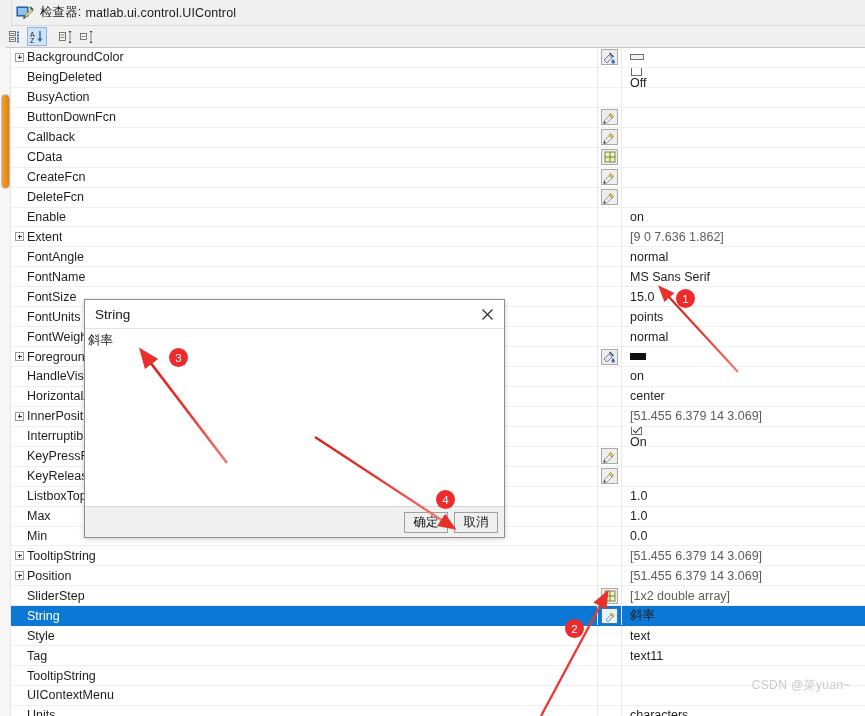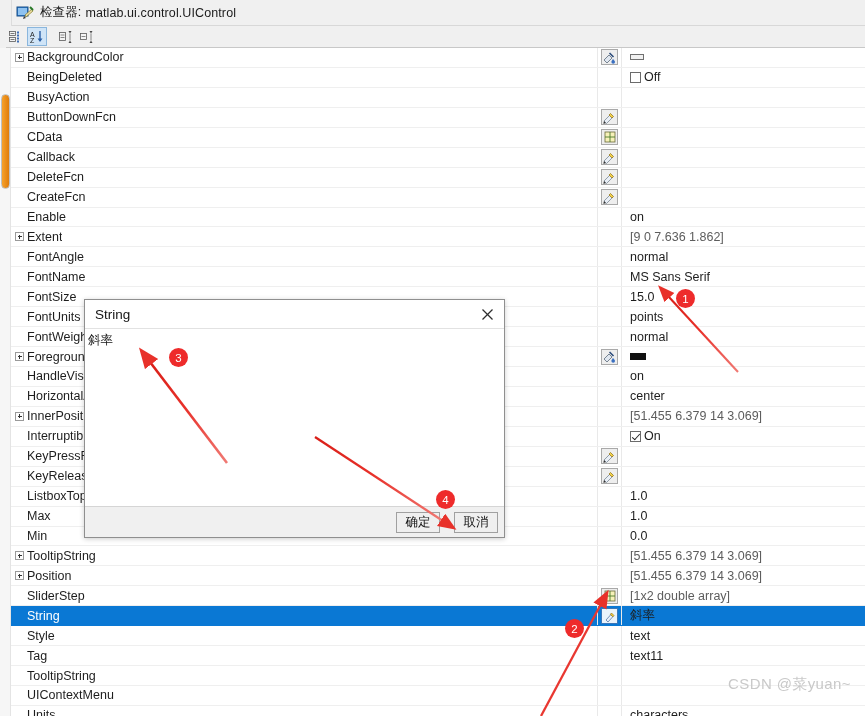--- a/index.html
+++ b/index.html
@@ -155,21 +155,21 @@
     margin-right: 3px;
     position: relative; flex: none;
   }
   .cbox.on::after {
     content: "";
     position: absolute; left: 3px; top: 0px;
     width: 3px; height: 7px;
     border: solid #222; border-width: 0 1.4px 1.4px 0;
     transform: rotate(42deg);
   }
-  .cbwrap { display: flex; align-items: center; }
+  .cbwrap { display: flex; align-items: center; flex-direction: column; }
 
   
   .swatch-lite {
     width: 14px; height: 6px;
     background: #f1f1f1;
     border: 1px solid #707070;
   }
   .swatch-dark {
     width: 16px; height: 7px;
     background: #111111;
@@ -216,21 +216,20 @@
     line-height: 16px;
     padding: 0;
   }
   .dlg-footer {
     position: absolute; left: 0; bottom: 0;
     width: 419px; height: 31px;
     background: #f0f0f0;
     border-top: 1px solid #d5d5d5;
     display: flex; align-items: center; justify-content: flex-end;
     padding-right: 6px;
-    gap: 8px;
   }
   .dlg-btn {
     min-width: 44px; height: 21px;
     margin-left: 6px;
     background: #efefef;
     border: 1px solid #a0a0a0;
     font-size: 12.5px; color: #121212;
     display: flex; align-items: center; justify-content: center;
     font-family: "Liberation Sans", "DejaVu Sans", sans-serif;
     padding: 0 8px;
@@ -248,21 +247,21 @@
     border-radius: 50%;
     background: #ee2b2b;
     color: #ffffff;
     font-size: 11.5px;
     display: flex; align-items: center; justify-content: center;
     font-family: "Liberation Sans", "DejaVu Sans", sans-serif;
   }
   .watermark {
     position: absolute;
     right: 14px; bottom: 22px;
-    font-size: 15px;
+    font-size: 12px;
     color: #c9c9c9;
     letter-spacing: .4px;
     white-space: nowrap;
   }
 </style>
 </head>
 <body>
 
 <div id="app">
 
@@ -387,75 +386,75 @@
               </svg>
             </div>
           </div>
           <div class="cell-val">
             <span></span>
           </div>
         </div>
         <div class="row">
           <div class="cell-name">
             <span class="expander hidden"></span>
+            <span class="namelabel">Callback</span>
+          </div>
+          <div class="cell-icon">
+            <div class="editbtn">
+              <svg width="13" height="13" viewBox="0 0 13 13">
+                <path d="M1 10 L7 4 L9.5 6.5 L3.5 12.5 Z" fill="#e9eef5" stroke="#6a7a8a" stroke-width=".7"></path>
+                <path d="M7.5 2.5 L10.5 5.5 L9 7 L6 4 Z" fill="#f2d24b" stroke="#8a6a12" stroke-width=".7"></path>
+                <path d="M1 10 L0.3 12.8 L3 12.2 Z" fill="#333"></path>
+              </svg>
+            </div>
+          </div>
+          <div class="cell-val">
+            <span></span>
+          </div>
+        </div>
+        <div class="row">
+          <div class="cell-name">
+            <span class="expander hidden"></span>
             <span class="namelabel">CData</span>
           </div>
           <div class="cell-icon">
             <div class="editbtn">
               <svg width="12" height="12" viewBox="0 0 12 12">
                 <rect x="1" y="1" width="10" height="10" fill="#f6f1b8" stroke="#6a6a3a" stroke-width=".8"></rect>
                 <line x1="6" y1="1" x2="6" y2="11" stroke="#4a7a2a" stroke-width=".9"></line>
                 <line x1="1" y1="6" x2="11" y2="6" stroke="#4a7a2a" stroke-width=".9"></line>
               </svg>
             </div>
           </div>
           <div class="cell-val">
             <span></span>
           </div>
         </div>
         <div class="row">
           <div class="cell-name">
             <span class="expander hidden"></span>
-            <span class="namelabel">Callback</span>
+            <span class="namelabel">CreateFcn</span>
           </div>
           <div class="cell-icon">
             <div class="editbtn">
               <svg width="13" height="13" viewBox="0 0 13 13">
                 <path d="M1 10 L7 4 L9.5 6.5 L3.5 12.5 Z" fill="#e9eef5" stroke="#6a7a8a" stroke-width=".7"></path>
                 <path d="M7.5 2.5 L10.5 5.5 L9 7 L6 4 Z" fill="#f2d24b" stroke="#8a6a12" stroke-width=".7"></path>
                 <path d="M1 10 L0.3 12.8 L3 12.2 Z" fill="#333"></path>
               </svg>
             </div>
           </div>
           <div class="cell-val">
             <span></span>
           </div>
         </div>
         <div class="row">
           <div class="cell-name">
             <span class="expander hidden"></span>
             <span class="namelabel">DeleteFcn</span>
-          </div>
-          <div class="cell-icon">
-            <div class="editbtn">
-              <svg width="13" height="13" viewBox="0 0 13 13">
-                <path d="M1 10 L7 4 L9.5 6.5 L3.5 12.5 Z" fill="#e9eef5" stroke="#6a7a8a" stroke-width=".7"></path>
-                <path d="M7.5 2.5 L10.5 5.5 L9 7 L6 4 Z" fill="#f2d24b" stroke="#8a6a12" stroke-width=".7"></path>
-                <path d="M1 10 L0.3 12.8 L3 12.2 Z" fill="#333"></path>
-              </svg>
-            </div>
-          </div>
-          <div class="cell-val">
-            <span></span>
-          </div>
-        </div>
-        <div class="row">
-          <div class="cell-name">
-            <span class="expander hidden"></span>
-            <span class="namelabel">CreateFcn</span>
           </div>
           <div class="cell-icon">
             <div class="editbtn">
               <svg width="13" height="13" viewBox="0 0 13 13">
                 <path d="M1 10 L7 4 L9.5 6.5 L3.5 12.5 Z" fill="#e9eef5" stroke="#6a7a8a" stroke-width=".7"></path>
                 <path d="M7.5 2.5 L10.5 5.5 L9 7 L6 4 Z" fill="#f2d24b" stroke="#8a6a12" stroke-width=".7"></path>
                 <path d="M1 10 L0.3 12.8 L3 12.2 Z" fill="#333"></path>
               </svg>
             </div>
           </div>

